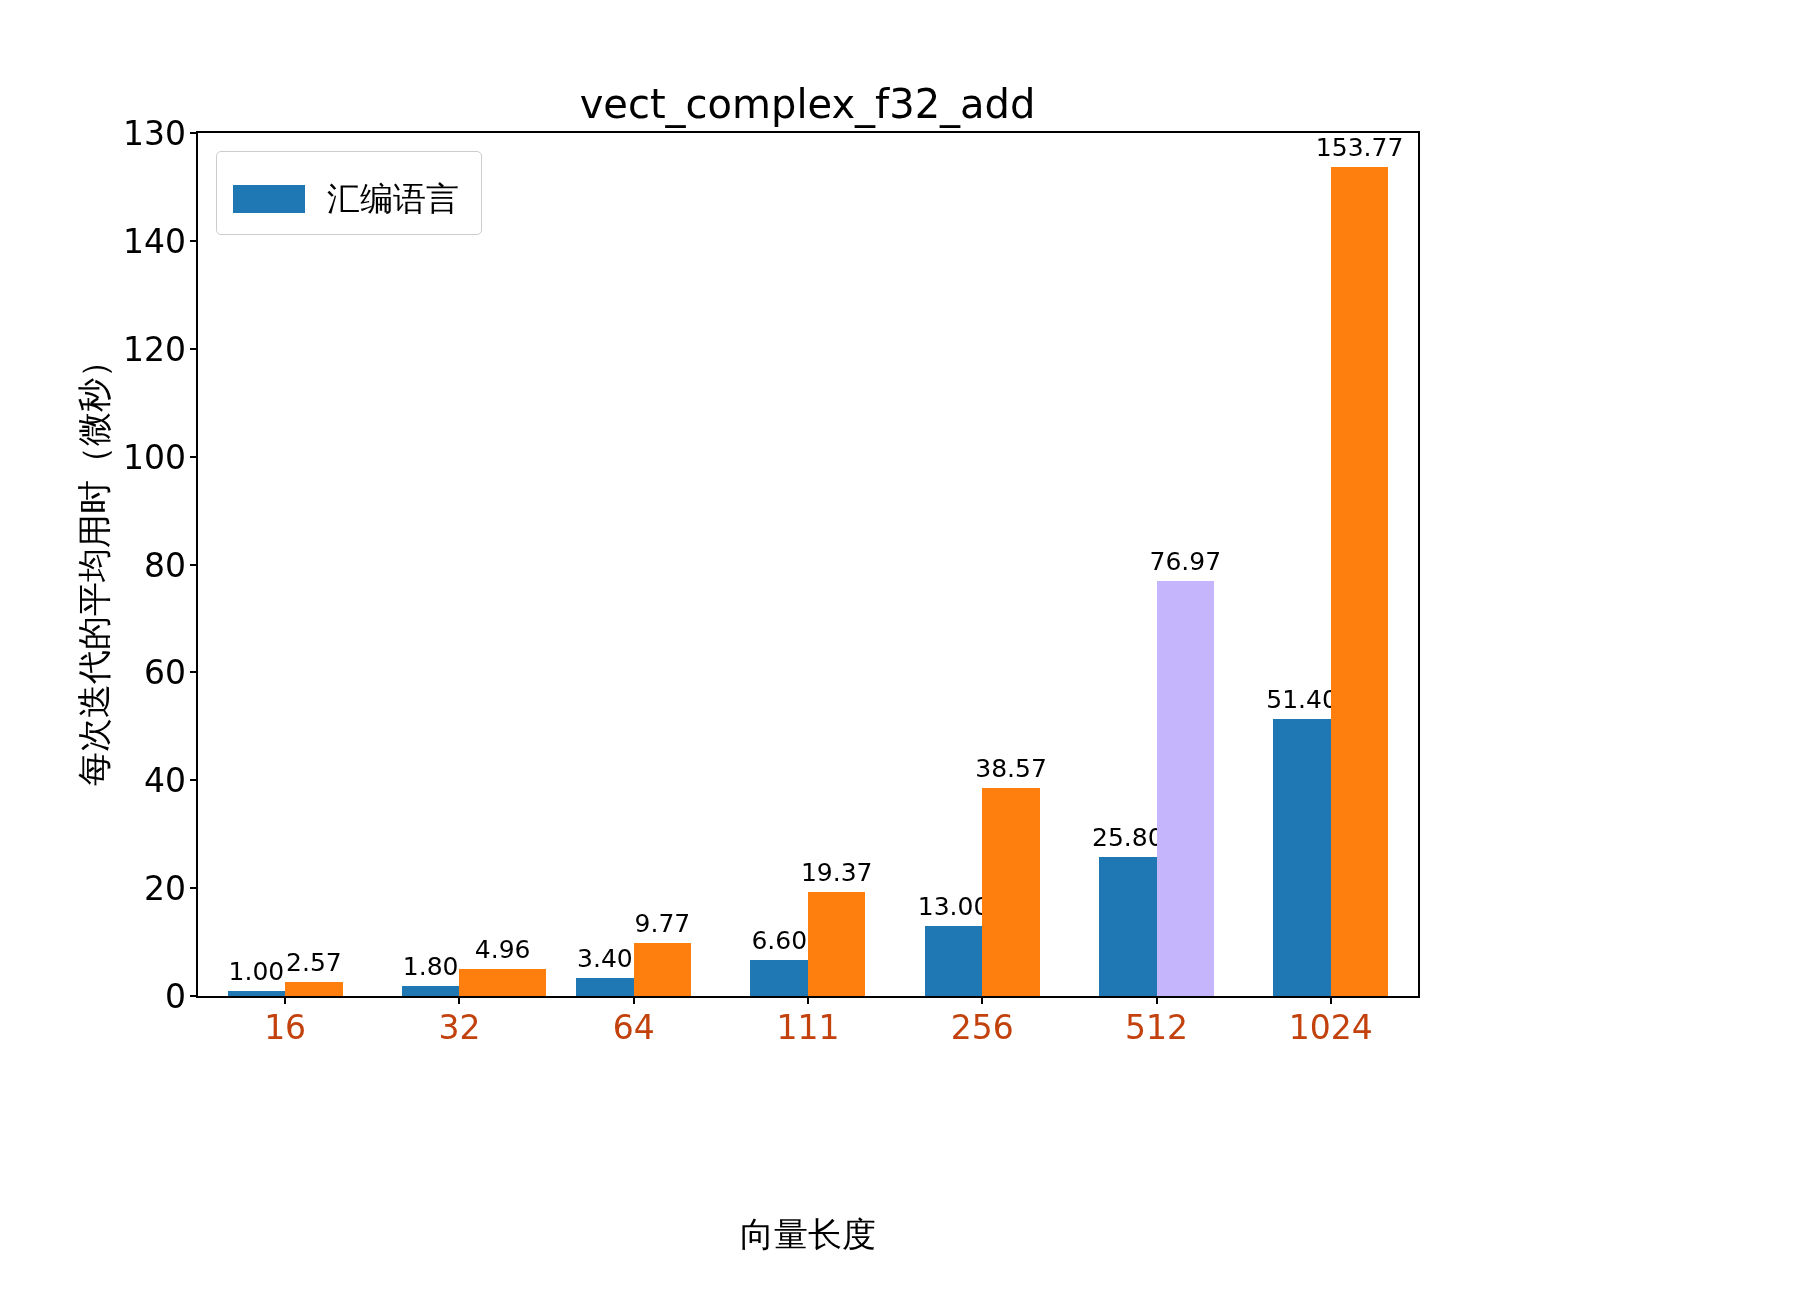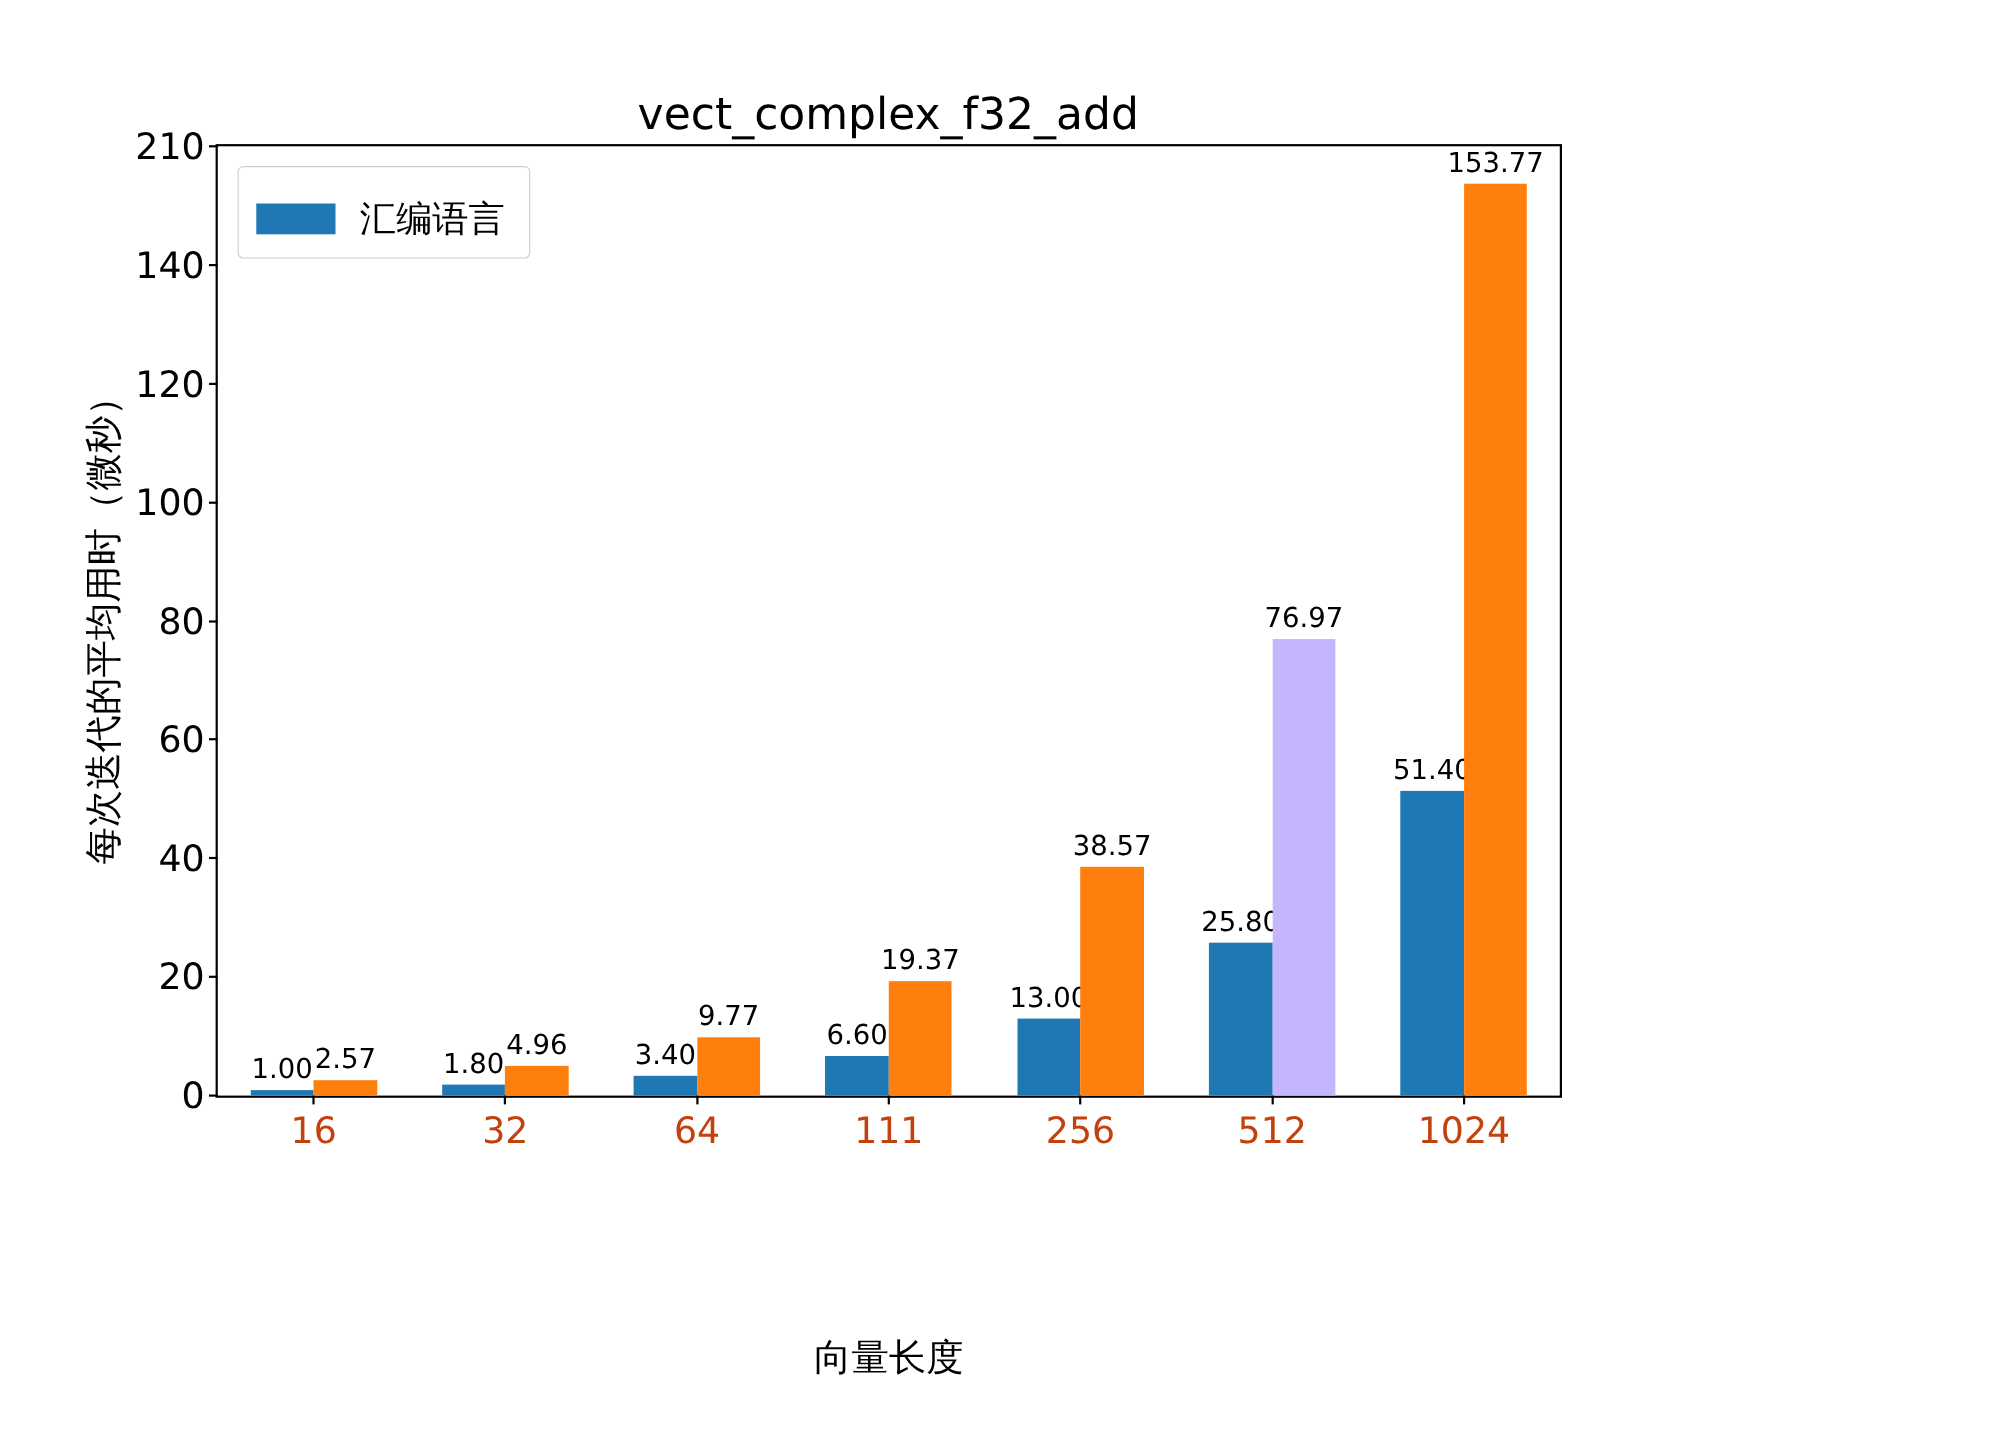--- a/index.html
+++ b/index.html
@@ -206,38 +206,38 @@
         <div class="ytick" style="top: 62.5%;">60</div>
         <div class="ytick-mark" style="top: 50%;"></div>
         <div class="ytick" style="top: 50%;">80</div>
         <div class="ytick-mark" style="top: 37.5%;"></div>
         <div class="ytick" style="top: 37.5%;">100</div>
         <div class="ytick-mark" style="top: 25%;"></div>
         <div class="ytick" style="top: 25%;">120</div>
         <div class="ytick-mark" style="top: 12.5%;"></div>
         <div class="ytick" style="top: 12.5%;">140</div>
         <div class="ytick-mark" style="top: 0%;"></div>
-        <div class="ytick" style="top: 0%;">210</div>
+        <div class="ytick" style="top: 0%;">130</div>
       </div>
     <div id="bars-layer">
         <div class="bar-group" style="left: 2.42857%; width: 9.42857%;">
           <div class="bar asm" style="height: 0.625%; background: rgb(31, 119, 180);">
             <div class="bar-label">1.00</div>
           </div>
           <div class="bar c" style="height: 1.60625%; background: rgb(255, 127, 14);">
             <div class="bar-label">2.57</div>
           </div>
           <div class="xtick-mark"></div>
           <div class="xtick">16</div>
         </div>
         <div class="bar-group" style="left: 16.7143%; width: 9.42857%;">
           <div class="bar asm" style="height: 1.125%; background: rgb(31, 119, 180);">
             <div class="bar-label">1.80</div>
           </div>
-          <div class="bar c" style="height: 3.1%; background: rgb(255, 127, 14);">
+          <div class="bar c" style="height: 3.1%; background: rgb(255, 127, 14); padding-left: 29px;">
             <div class="bar-label">4.96</div>
           </div>
           <div class="xtick-mark"></div>
           <div class="xtick">32</div>
         </div>
         <div class="bar-group" style="left: 31%; width: 9.42857%;">
           <div class="bar asm" style="height: 2.125%; background: rgb(31, 119, 180);">
             <div class="bar-label">3.40</div>
           </div>
           <div class="bar c" style="height: 6.10625%; background: rgb(255, 127, 14);">

